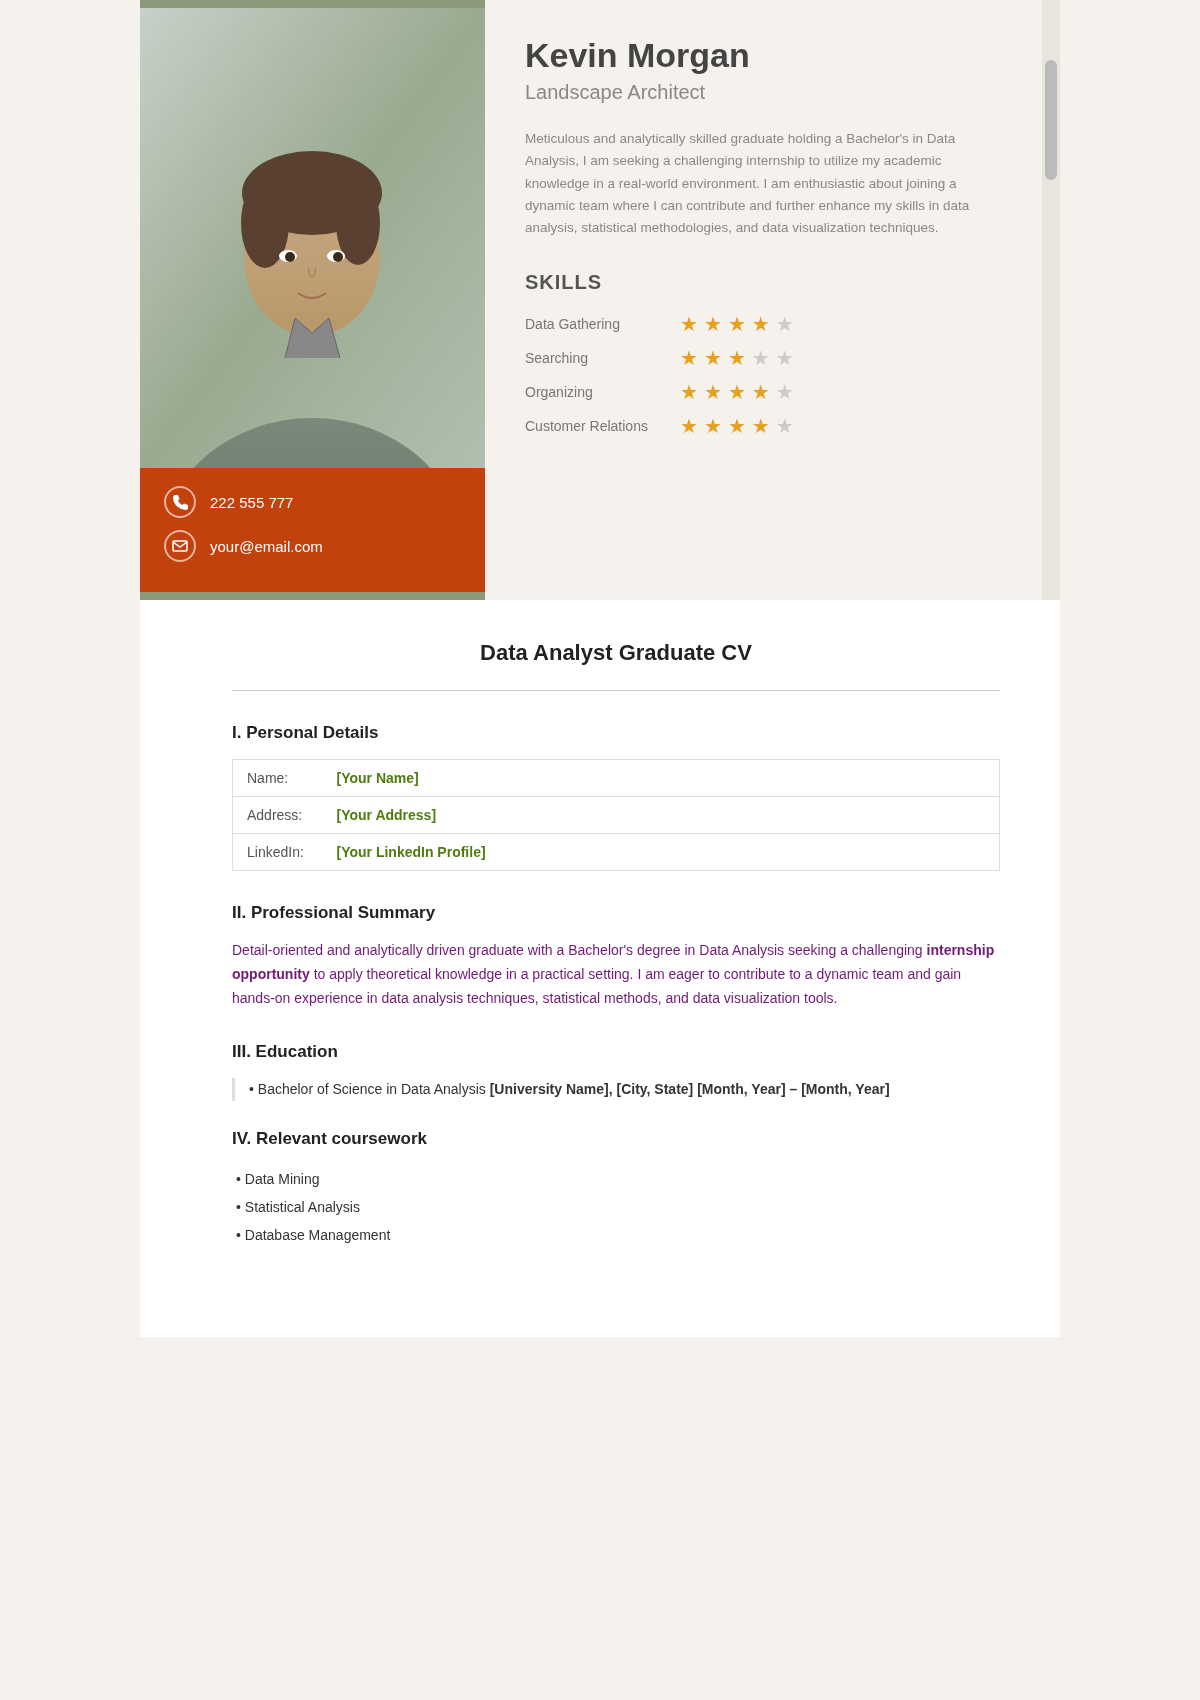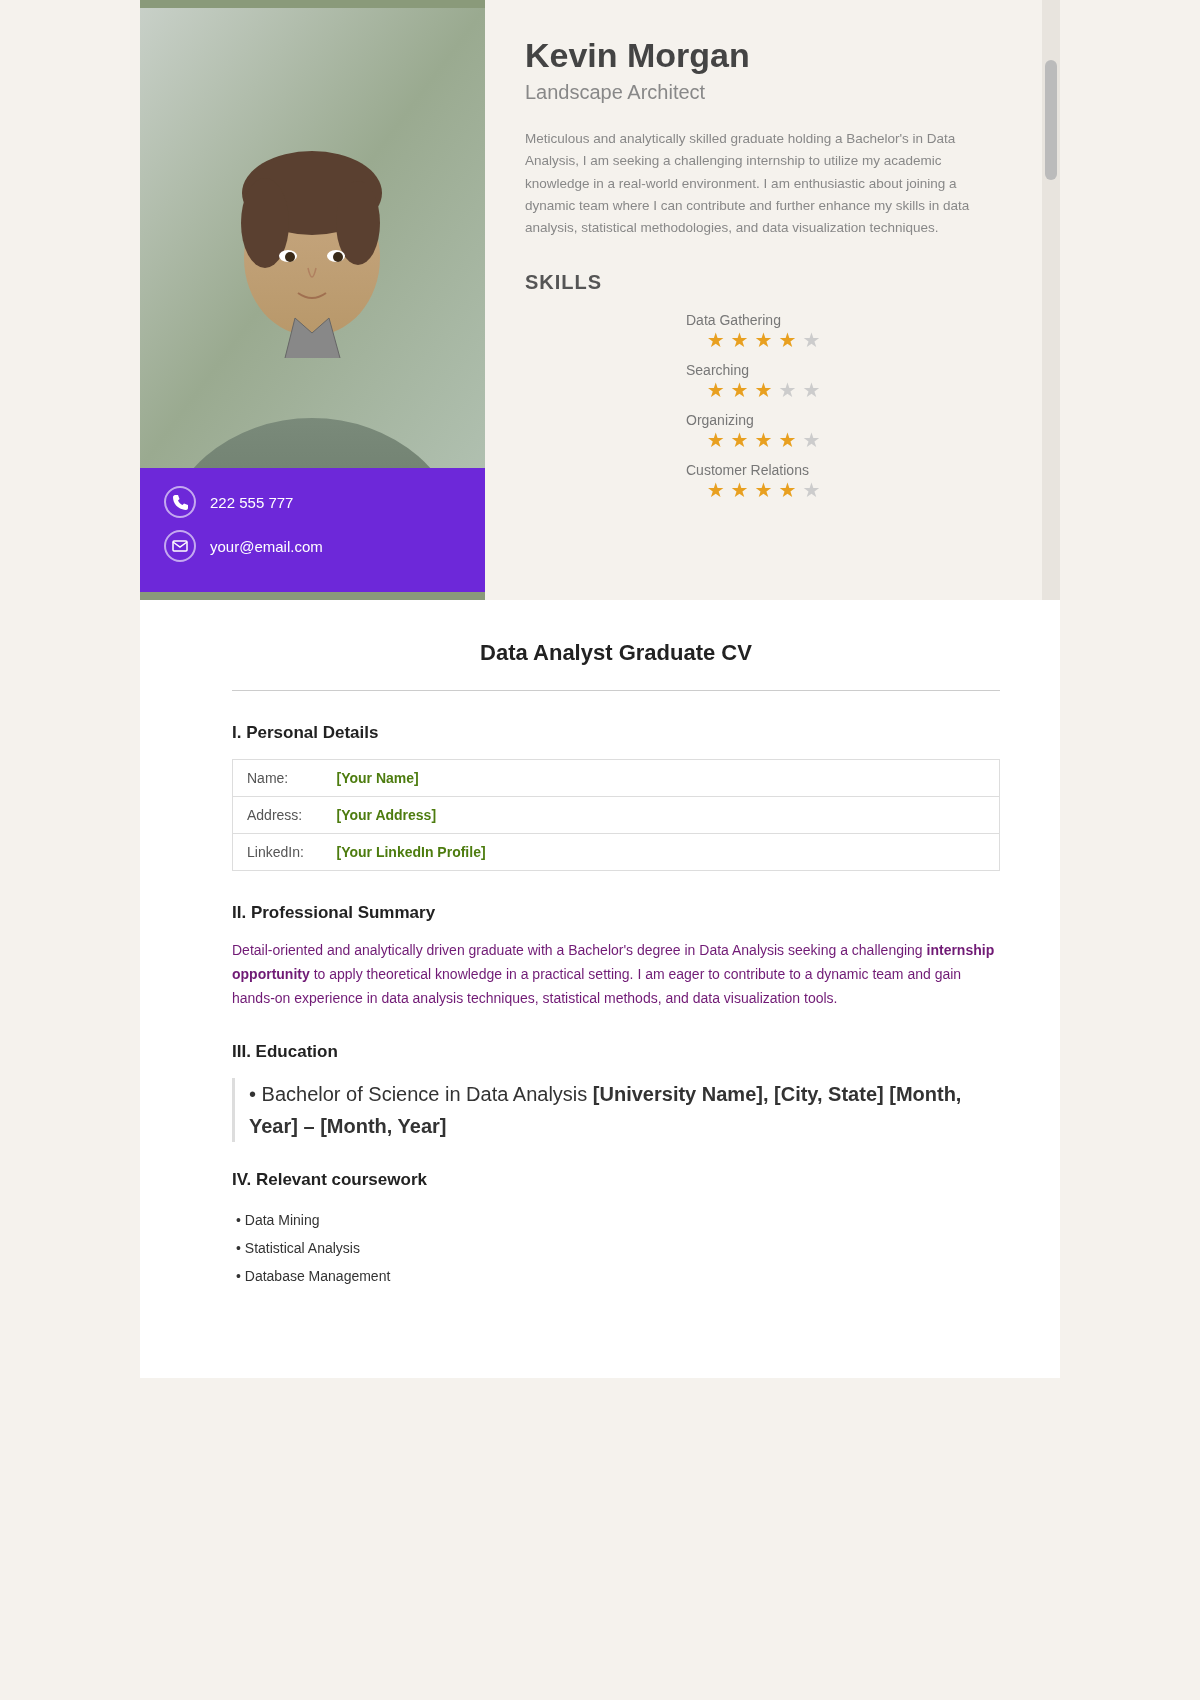--- a/index.html
+++ b/index.html
@@ -15,21 +15,21 @@
     .photo-placeholder {
       width: 100%;
       height: 100%;
       background: linear-gradient(160deg, #c5ccc5 0%, #8a9a8a 40%, #9aaa9a 100%);
       display: flex;
       align-items: center;
       justify-content: center;
     }
 
     .cv-contact {
-      background: #6d28d9;
+      background: #c2410c;
       padding: 18px 24px;
       flex: 1;
     }
 
     .contact-item {
       display: flex;
       align-items: center;
       gap: 14px;
       margin-bottom: 12px;
       color: #fff;
@@ -86,21 +86,20 @@
       letter-spacing: 1px;
       margin-bottom: 18px;
       font-family: Arial, sans-serif;
       text-transform: uppercase;
     }
 
     .skill-row {
       display: flex;
       align-items: center;
       margin-bottom: 10px;
-      flex-direction: column;
     }
 
     .skill-name {
       width: 155px;
       font-size: 14px;
       color: #777;
       font-family: Arial, sans-serif;
     }
 
     .skill-stars {
@@ -213,21 +212,21 @@
       font-family: Arial, sans-serif;
     }
 
     .doc-section {
       margin-bottom: 28px;
     }
 
     .education-item {
       border-left: 3px solid #ddd;
       padding-left: 14px;
-      font-size: 20px;
+      font-size: 14px;
       font-family: Arial, sans-serif;
       color: #333;
       line-height: 1.6;
     }
 
     .coursework-list {
       padding-left: 4px;
       font-size: 14px;
       font-family: Arial, sans-serif;
       color: #333;

